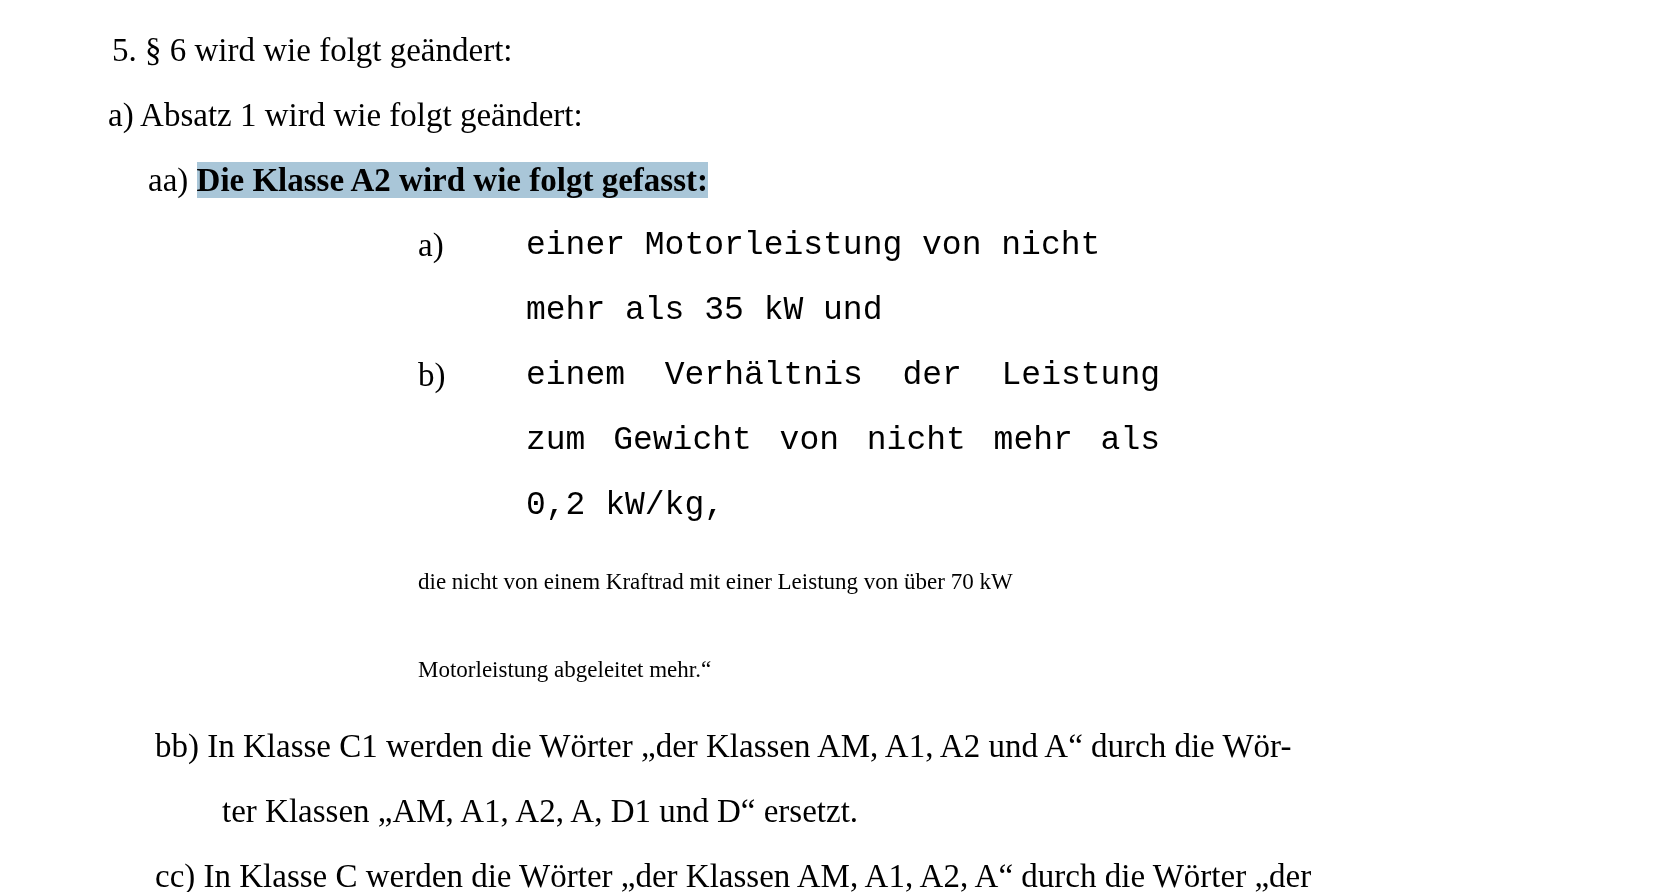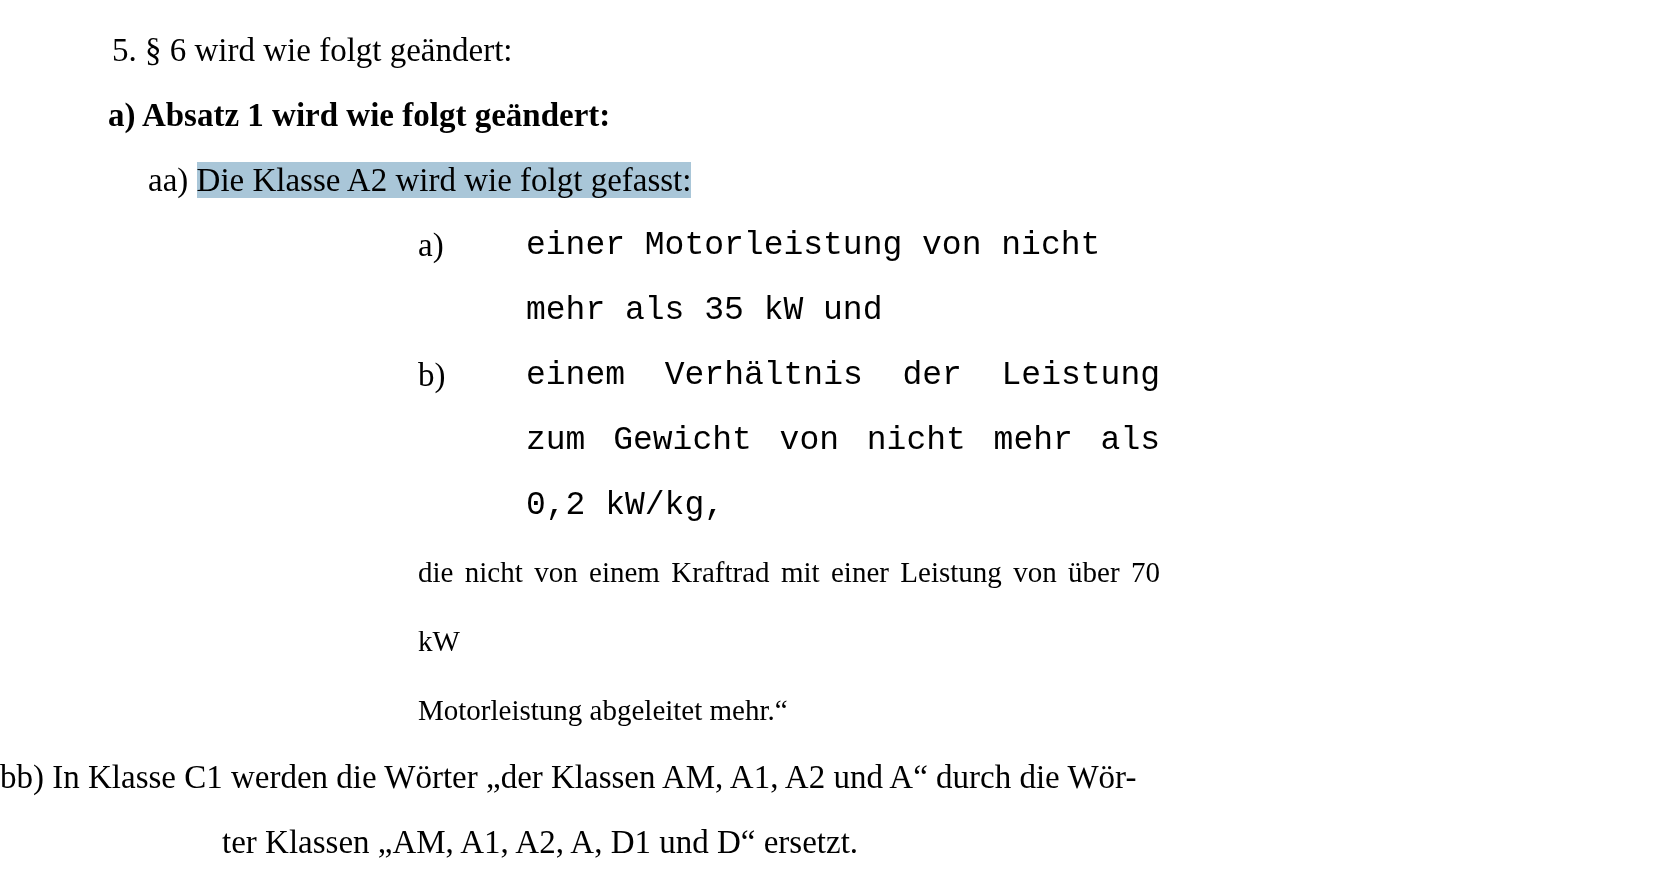--- a/index.html
+++ b/index.html
@@ -28,33 +28,34 @@
     width: 1675px;
   }
   .line {
     font-size: 33px;
     line-height: 65px;
     white-space: nowrap;
   }
 
   
   .lvl-num   { padding-left: 80px; margin-left: 32px; }   
-  .lvl-a     { padding-left: 108px; font-weight: bold; }  
+  .lvl-a     { padding-left: 108px; }  
   .lvl-aa    { padding-left: 148px; }  
   .lvl-quote { padding-left: 198px; }  
-  .lvl-bb    { }
+  .lvl-bb    { padding-left: 155px; }
   .lvl-cont  { padding-left: 222px; }  
 
   .marker {
     display: inline-block;
   }
 
   
   .highlight {
     background: #a9c6d8;
+    font-weight: bold;
   }
 
   
   .subblock {
     padding-left: 418px;
     width: 1160px;
     box-sizing: border-box;
   }
   .subitem {
     display: flex;
@@ -70,22 +71,22 @@
     font-family: Liberation Mono, monospace;
   }
   .justify {
     text-align: justify;
     text-justify: inter-word;
   }
   .tailline {
     padding-left: 418px;
     width: 1160px;
     box-sizing: border-box;
-    font-size: 29px;
-    line-height: 69px;
+    font-size: 23px;
+    line-height: 88px;
     text-align: justify;
   }
   .tailline > span.j {
     display: block;
     text-align: justify;
   }
 </style>
 </head>
 <body>
 

